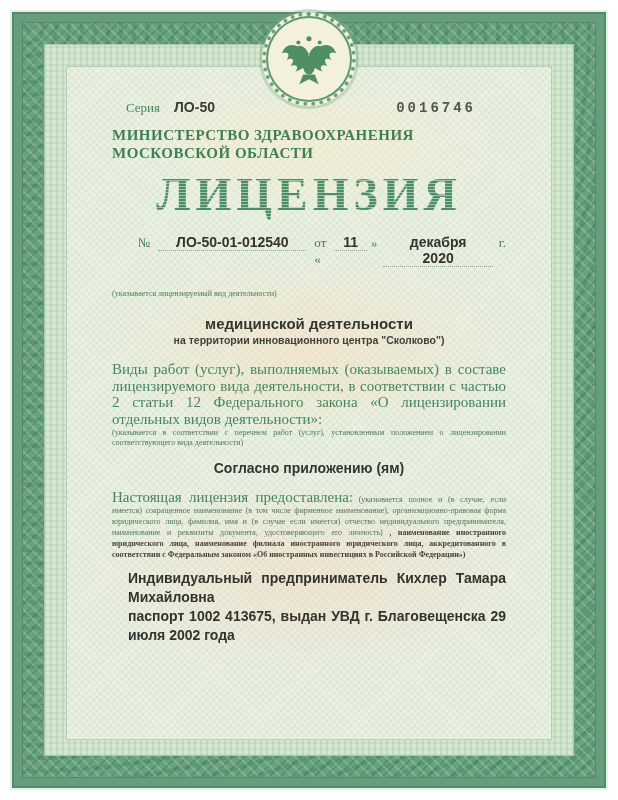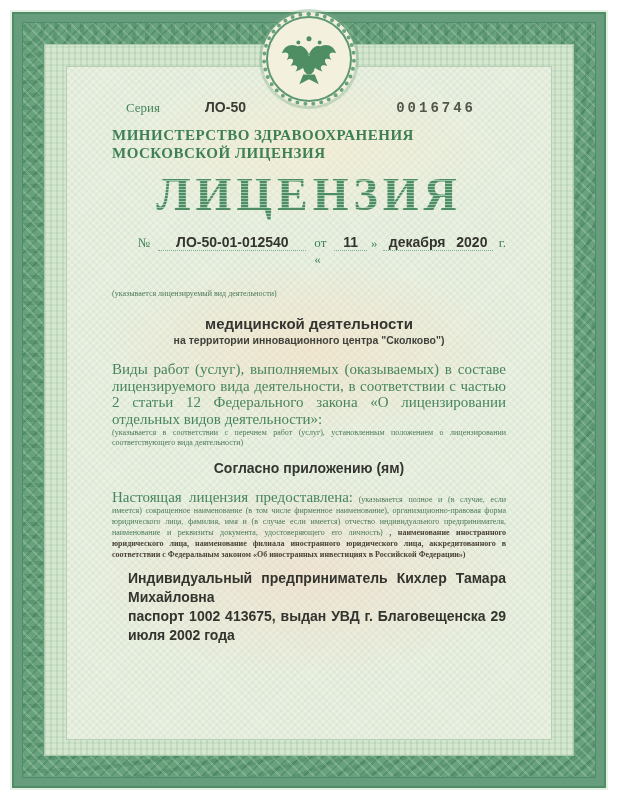--- a/index.html
+++ b/index.html
@@ -38,42 +38,42 @@
   .medallion{position:absolute;left:262px;top:12px;width:94px;height:94px;border-radius:50%;
     border:4px dotted #6ba37f;background:#f3f0de;box-sizing:border-box;
     display:flex;align-items:center;justify-content:center;z-index:5;
     box-shadow:0 0 0 3px rgba(120,170,135,.35), inset 0 0 0 2px #5d9873;}
   .medallion svg{width:62px;height:62px;}
 
   .g{color:#47855c;}
   .gd{color:#3e7f55;}
 
   .series-row{display:flex;align-items:baseline;margin-top:32px;padding:0 14px 0 14px;
-    font-size:13px;gap:31px;}
+    font-size:13px;}
   .series-row .val{font-family:Liberation Sans, sans-serif;font-weight:bold;color:#3a3b33;
     font-size:14px;margin-left:14px;}
   .serial{margin-left:auto;font-family:"Liberation Mono",monospace;font-weight:bold;
     color:#53564a;font-size:14px;letter-spacing:3px;margin-right:16px;}
 
   .ministry{margin-top:10px;text-align:left;color:#3e7f55;font-weight:bold;
     font-size:15px;line-height:18px;letter-spacing:.5px;}
 
   .title{margin-top:4px;text-align:center;font-weight:bold;font-size:46px;line-height:58px;
     letter-spacing:5px;color:#55946b;}
   @supports ((-webkit-background-clip:text) or (background-clip:text)){
     .title{background:repeating-linear-gradient(180deg,#4e8c63 0 2px,#9cc6aa 2px 3px);
       -webkit-background-clip:text;background-clip:text;color:transparent;}}
 
   .number-line{display:flex;align-items:baseline;margin-top:10px;padding-left:26px;
     font-size:13px;color:#47855c;}
   .fill{font-family:"Liberation Sans",sans-serif;font-weight:bold;color:#33342e;font-size:14px;
     text-align:center;border-bottom:1px dotted #7fae90;}
   .num-val{width:200px;margin:0 8px;}
   .day-val{width:44px;margin:0 4px;}
-  .my-val{width:148px;margin:0 6px;display:inline-flex;justify-content:space-around;}
+  .my-val{width:148px;margin:0 6px;display:inline-flex;justify-content:space-around;flex-direction:column;}
 
   .sec-label{font-size:15px;color:#47855c;}
   .small-note{font-size:8px;line-height:10px;color:#4c7a57;}
 
   .activity{margin-top:22px;}
   .activity-value{margin-top:16px;text-align:center;}
   .activity-value .t{font-family:"Liberation Sans",sans-serif;font-weight:bold;font-size:15px;color:#343531;}
   .activity-value .n{font-family:"Liberation Sans",sans-serif;font-weight:600;font-size:10.5px;
     line-height:13px;color:#3f403a;margin-top:2px;}
 
@@ -100,21 +100,21 @@
   <div class="panel">
 
     <div class="series-row">
       <span class="g">Серия</span>
       <span class="val">ЛО-50</span>
       <span class="serial">0016746</span>
     </div>
 
     <div class="ministry">
       <div>МИНИСТЕРСТВО ЗДРАВООХРАНЕНИЯ</div>
-      <div>МОСКОВСКОЙ ЛИЦЕНЗИЯ</div>
+      <div>МОСКОВСКОЙ ОБЛАСТИ</div>
     </div>
 
     <div class="title">ЛИЦЕНЗИЯ</div>
 
     <div class="number-line">
       <span class="gd">№</span>
       <span class="fill num-val">ЛО-50-01-012540</span>
       <span class="gd">от «</span>
       <span class="fill day-val">11</span>
       <span class="gd">»</span>

